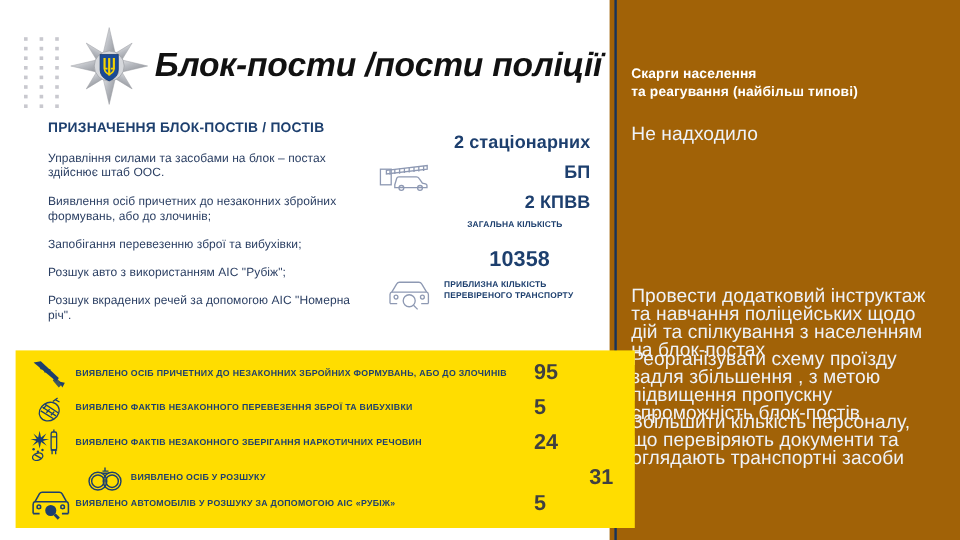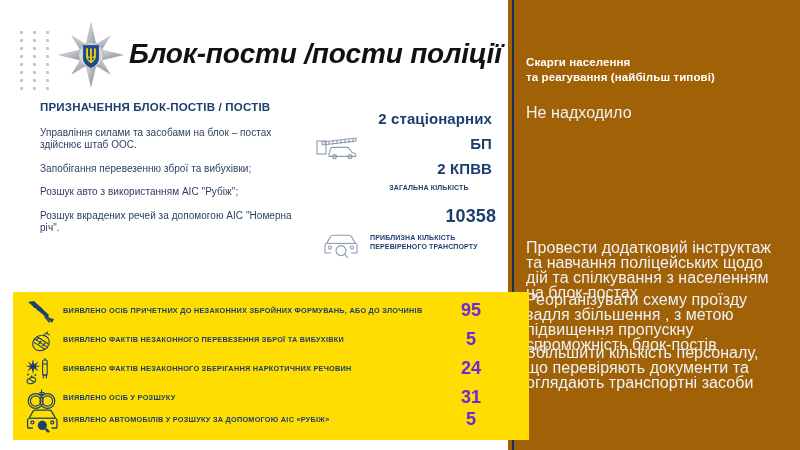--- a/index.html
+++ b/index.html
@@ -78,45 +78,45 @@
     letter-spacing:.15px;
   }
   #stat-posts{left:316px;top:106px;width:180px;}
   #stat-posts .txt{position:absolute;left:46px;top:0;width:134px;}
   #stat-posts .big{text-align:right;padding-right:4px;}
   #stat-posts .small{text-align:center;padding-top:3px;}
   #stat-posts .ico{left:0;top:28px;}
 
   #stat-transport{left:316px;top:204px;width:180px;}
   #stat-transport .txt{position:absolute;left:54px;top:0;width:126px;}
-  #stat-transport .big{font-size:18px;text-align:right;}
+  #stat-transport .big{font-size:18px;text-align:center;}
   #stat-transport .small{text-align:left;padding-top:5px;}
   #stat-transport .ico{left:6px;top:28px;}
 
   
   .yellow-box{
     position:absolute;left:13px;top:292px;width:492px;height:148px;
     background:#ffdd00;
     padding-left:24px;
   }
   .yrow{position:absolute;left:0;width:492px;height:29px;}
   .yrow .yico{position:absolute;left:12px;top:0;width:34px;height:29px;}
   .yrow .ylabel{
     position:absolute;left:50px;top:8px;width:382px;
     font-size:7.3px;font-weight:bold;color:#1d3f6e;
     letter-spacing:.25px;line-height:10px;
   }
   .yrow .yval{
-    position:absolute;right:8px;top:-1px;width:52px;text-align:center;
-    font-size:18px;font-weight:bold;color:#6d28d9;line-height:26px;
+    position:absolute;right:8px;top:-1px;width:52px;text-align:left;
+    font-size:18px;font-weight:bold;color:#404040;line-height:26px;
   }
   #yrow-0{top:6px;}
   #yrow-1{top:35px;}
   #yrow-2{top:64px;}
-  #yrow-3{top:93px;}
+  #yrow-3{top:93px;margin-left:46px;}
   #yrow-4{top:115px;}
 </style>
 </head>
 <body>
 
 <div class="slide">
 
   <div class="right-panel">
     <div class="edge-line"></div>
     <div class="rp-inner">
@@ -188,20 +188,21 @@
       </g>
     </svg>
   </div>
 
   <div class="main-title">Блок-пости /пости  поліції</div>
 
   <div class="section-head">ПРИЗНАЧЕННЯ БЛОК-ПОСТІВ / ПОСТІВ</div>
 
   <div class="bullets">
     <p>Управління силами та засобами на блок – постах здійснює штаб ООС.</p>
+    <p>Виявлення осіб причетних до незаконних збройних формувань, або до злочинів;</p>
     <p>Запобігання перевезенню зброї та вибухівки;</p>
     <p>Розшук авто з використанням АІС "Рубіж";</p>
     <p>Розшук вкрадених речей за допомогою АІС "Номерна річ".</p>
   </div>
 
   <div class="stat" id="stat-posts">
     <div class="ico">
       <svg width="44" height="26" viewBox="0 0 44 26">
         <g fill="none" stroke="#8e99b3" stroke-width="1.1">
           <rect x="1" y="7" width="9" height="13"></rect>

